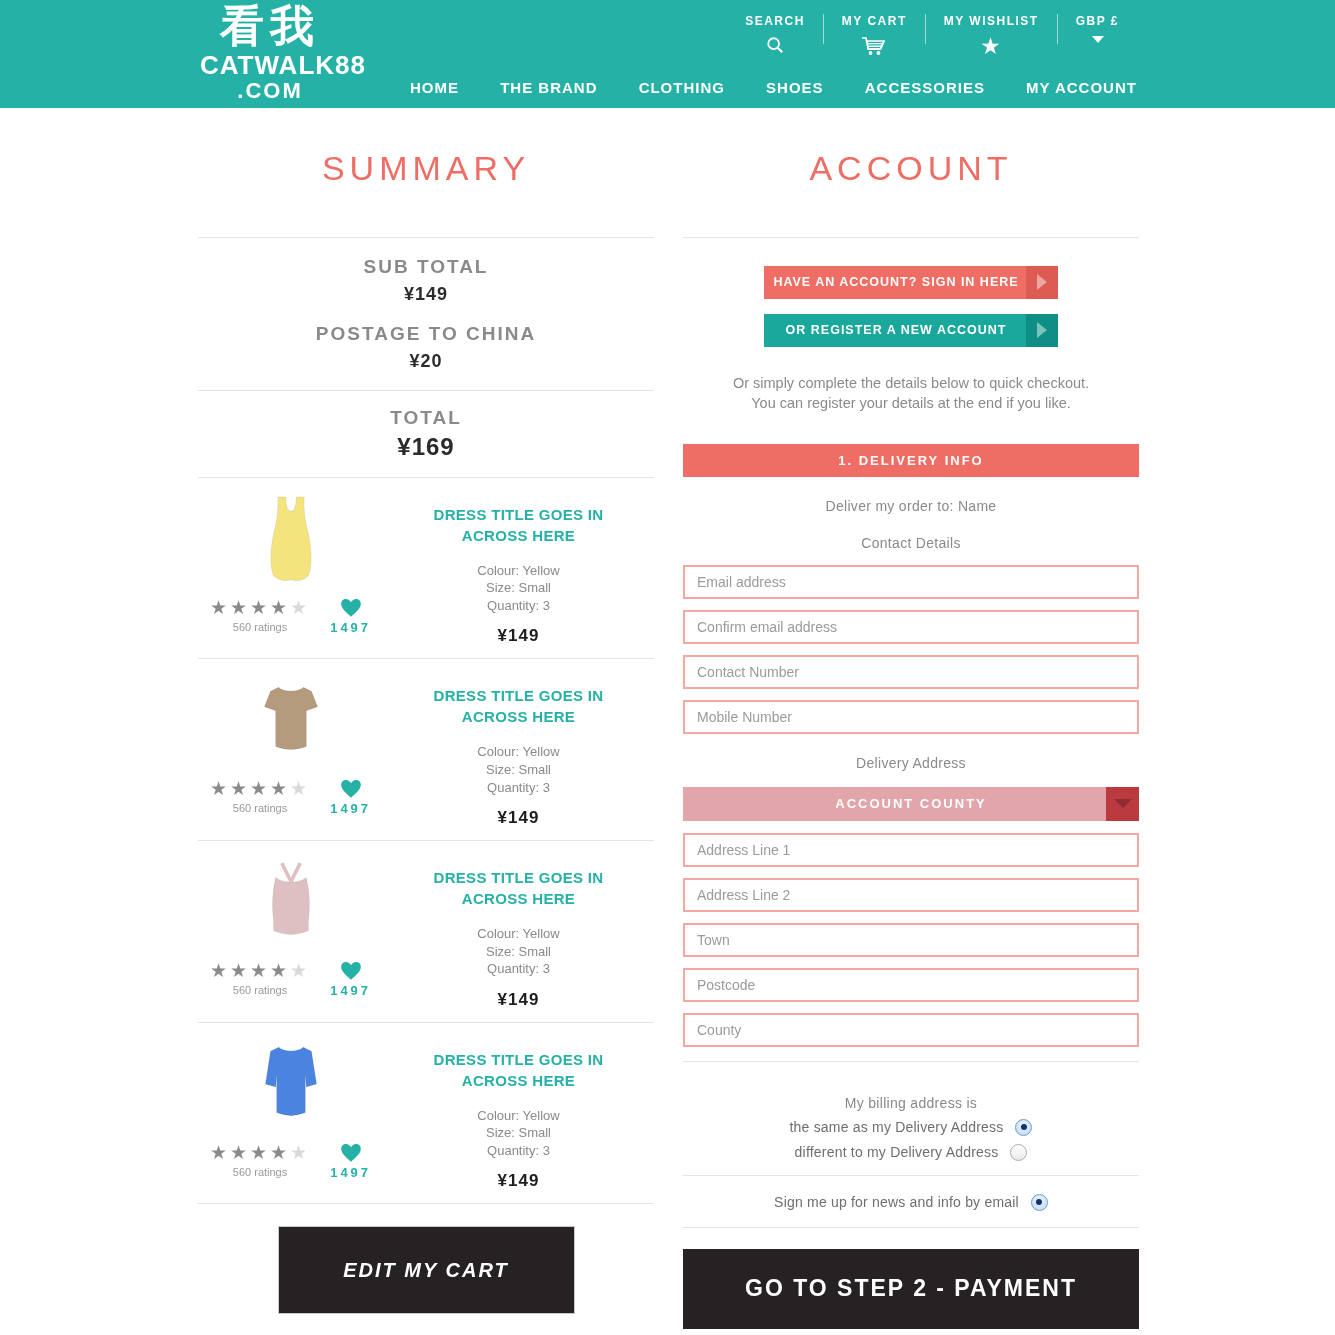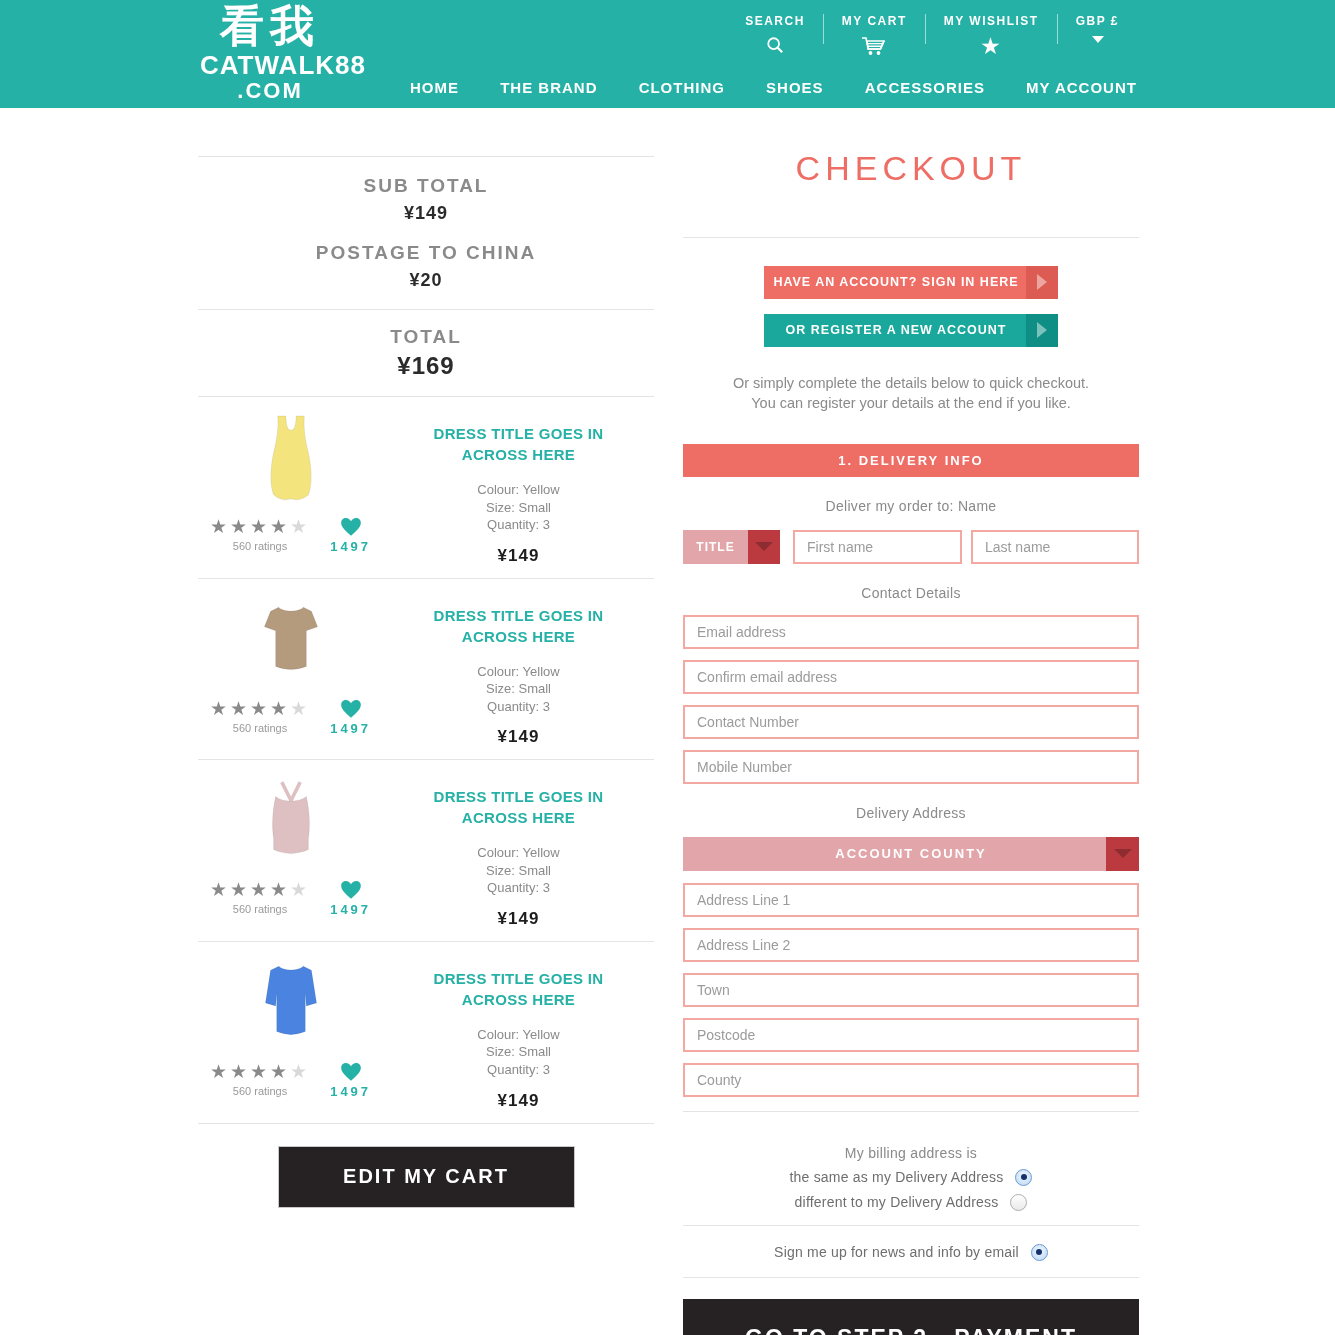--- a/index.html
+++ b/index.html
@@ -47,23 +47,23 @@
   .star.empty { color:var(--star_empty); }
   .ratings-count { font-size:11px; color:#9a9a9a; margin-top:4px; }
   .likes-block { text-align:center; }
   .likes-count { font-size:13px; font-weight:bold; color:var(--teal); letter-spacing:3px; margin-top:2px; }
   .product-info { flex:1; text-align:center; padding-top:10px; }
   .p-title { color:var(--teal); font-weight:bold; font-size:15px; width:185px; margin:0 auto;
     line-height:1.4; letter-spacing:0.3px; }
   .p-attrs { margin-top:16px; color:var(--text_gray); font-size:13px; line-height:1.35; }
   .p-price { margin-top:12px; font-size:17px; font-weight:bold; color:#1e1e1e; letter-spacing:1px; }
 
-  .edit-cart-btn { margin:22px auto 0; width:297px; height:62px; background:var(--button_black);
+  .edit-cart-btn { margin:22px auto 0; width:297px; height:88px; background:var(--button_black);
     border:1px solid #c9c9c9; color:#fff; font-size:20px; font-weight:bold; letter-spacing:2px;
-    display:flex; align-items:center; justify-content:center; cursor:pointer; }
+    display:flex; align-items:center; justify-content:center; cursor:pointer;font-style:italic; }
 
   
   .acct-btn { position:relative; margin:28px auto 0; width:294px; height:33px; display:flex;
     align-items:center; justify-content:center; color:#fff; font-size:12.5px; font-weight:bold;
     letter-spacing:1px; cursor:pointer; }
   .acct-btn.register { margin-top:15px; }
   .btn-coral { background:var(--coral); }
   .btn-teal  { background:var(--teal2); }
   .btn-label { padding-right:30px; }
   .arrow-box { position:absolute; right:0; top:0; width:32px; height:33px; display:flex;
@@ -166,20 +166,21 @@
     <span class="nav-item">CLOTHING</span>
     <span class="nav-item">SHOES</span>
     <span class="nav-item">ACCESSORIES</span>
     <span class="nav-item">MY ACCOUNT</span>
   </nav>
 </header>
 
 <div class="content">
 
   <section class="col col-left">
+    <h1 class="page-title">SUMMARY</h1>
     <div class="sep sep-head"></div>
 
     <div class="tot-block" style="padding:18px 0 18px;">
       <div class="tot-label">SUB TOTAL</div>
       <div class="tot-value">¥149</div>
       <div class="tot-label" style="margin-top:18px;">POSTAGE TO CHINA</div>
       <div class="tot-value">¥20</div>
     </div>
     <div class="sep"></div>
     <div class="tot-block" style="padding:16px 0 16px;">
@@ -332,21 +333,21 @@
       </div>
     </div>
     <div class="sep"></div>
   </div>
 </div>
 
     <div class="edit-cart-btn">EDIT MY CART</div>
   </section>
 
   <section class="col col-right">
-    <h1 class="page-title">CHECKOUT</h1>
+    <h1 class="page-title">ACCOUNT</h1>
     <div class="sep sep-head"></div>
 
     <div class="acct-btn btn-coral">
       <span class="btn-label">HAVE AN ACCOUNT? SIGN IN HERE</span>
       <span class="arrow-box coral">
           <span class="tri-right"></span>
         </span>
     </div>
     <div class="acct-btn btn-teal register">
       <span class="btn-label">OR REGISTER A NEW ACCOUNT</span>
@@ -357,30 +358,20 @@
 
     <div class="intro">
       <div>Or simply complete the details below to quick checkout.</div>
       <div>You can register your details at the end if you like.</div>
     </div>
 
     <div class="section-banner">1. DELIVERY INFO</div>
 
     <div class="form-heading">Deliver my order to: Name</div>
 
-    <div class="name-row">
-      <div class="title-select">
-        <span class="sel-label">TITLE</span>
-        <span class="red-box">
-            <span class="tri-down"></span>
-          </span>
-      </div>
-      <input class="fld fname" type="text" placeholder="First name" style="">
-      <input class="fld lname" type="text" placeholder="Last name" style="">
-    </div>
 
     <div class="form-heading">Contact Details</div>
     <input class="fld fld-full fld-first" type="text" placeholder="Email address" style="">
     <input class="fld fld-full" type="text" placeholder="Confirm email address" style="">
     <input class="fld fld-full" type="text" placeholder="Contact Number" style="">
     <input class="fld fld-full" type="text" placeholder="Mobile Number" style="">
 
     <div class="form-heading">Delivery Address</div>
     <div class="county-select">
       <span>ACCOUNT COUNTY</span>

